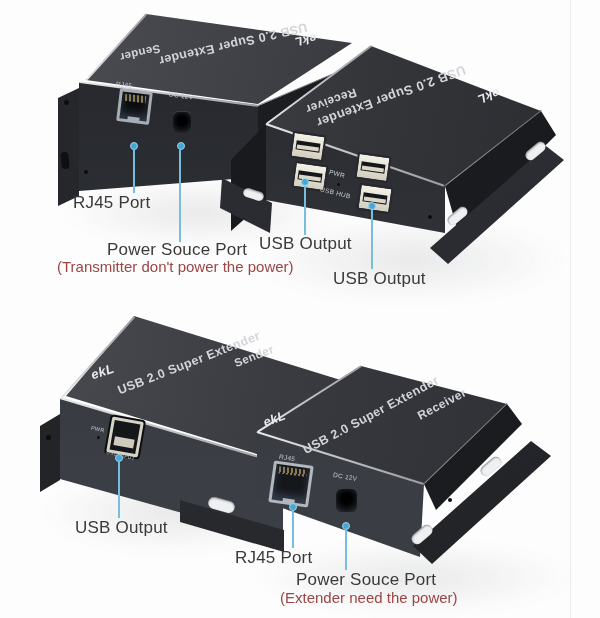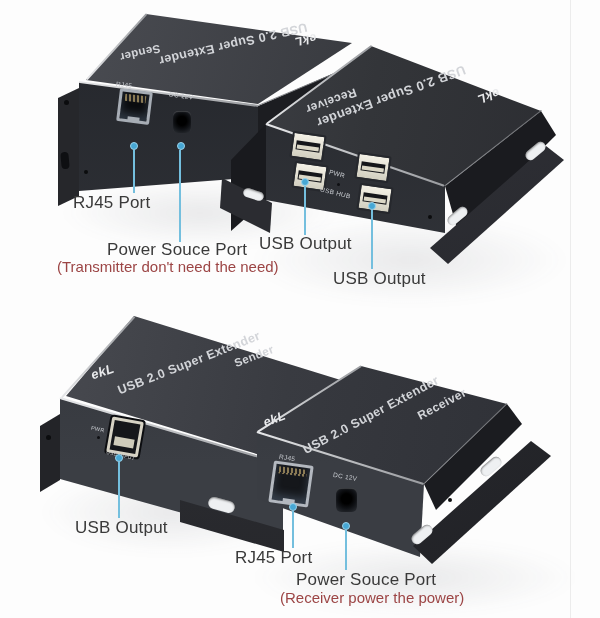--- a/index.html
+++ b/index.html
@@ -193,37 +193,37 @@
 
   <div>
 
     <div class="dot" style="left:130px;top:142px;"></div>
     <div class="cline" style="left:133px;top:150px;height:43px;"></div>
     <div class="alabel" style="left:73px;top:193px;">RJ45 Port</div>
 
     <div class="dot" style="left:177px;top:142px;"></div>
     <div class="cline" style="left:179px;top:150px;height:92px;"></div>
     <div class="alabel" style="left:107px;top:240px;">Power Souce Port</div>
-    <div class="anote" style="left:57px;top:258px;">(Transmitter don't need the need)</div>
+    <div class="anote" style="left:57px;top:258px;">(Transmitter don't power the power)</div>
 
     <div class="dot" style="left:301px;top:178px;"></div>
     <div class="cline" style="left:304px;top:186px;height:49px;"></div>
     <div class="alabel" style="left:259px;top:234px;">USB Output</div>
 
     <div class="dot" style="left:368px;top:202px;"></div>
     <div class="cline" style="left:371px;top:210px;height:59px;"></div>
     <div class="alabel" style="left:333px;top:269px;">USB Output</div>
 
     <div class="dot" style="left:115px;top:454px;"></div>
     <div class="cline" style="left:118px;top:462px;height:56px;"></div>
     <div class="alabel" style="left:75px;top:518px;">USB Output</div>
 
     <div class="dot" style="left:289px;top:503px;"></div>
     <div class="cline" style="left:292px;top:511px;height:37px;"></div>
     <div class="alabel" style="left:235px;top:548px;">RJ45 Port</div>
 
     <div class="dot" style="left:342px;top:522px;"></div>
     <div class="cline" style="left:345px;top:530px;height:40px;"></div>
     <div class="alabel" style="left:296px;top:570px;">Power Souce Port</div>
-    <div class="anote" style="left:280px;top:589px;">(Receiver power the power)</div>
+    <div class="anote" style="left:280px;top:589px;">(Extender need the power)</div>
   </div>
 
 </div>
 
 </body></html>

